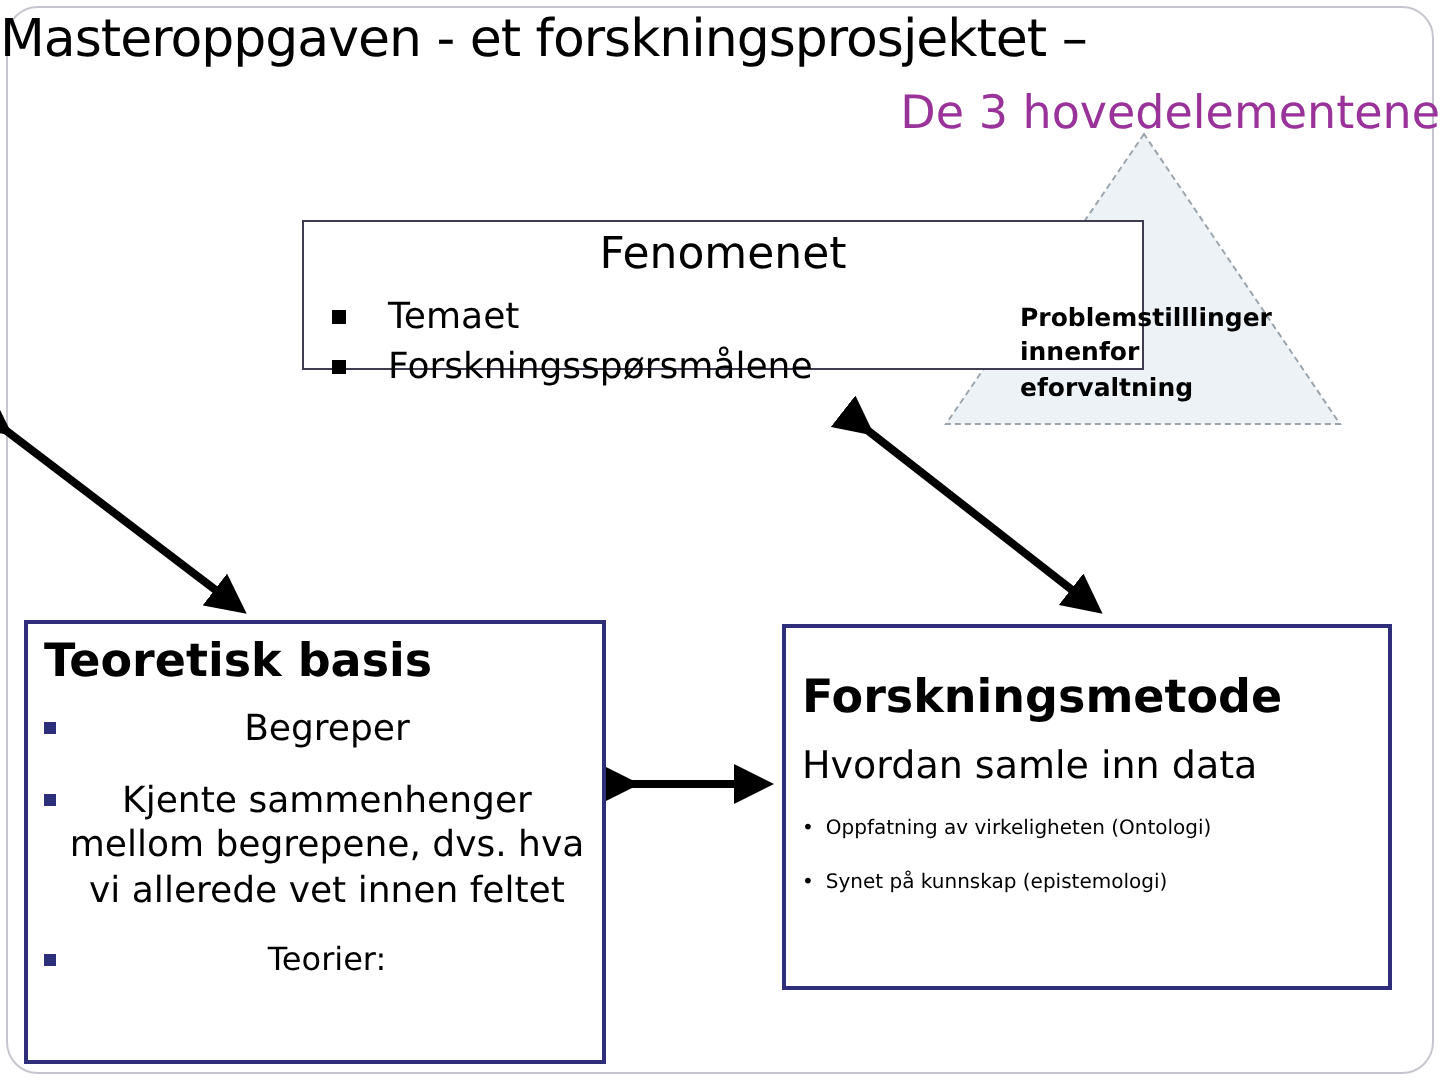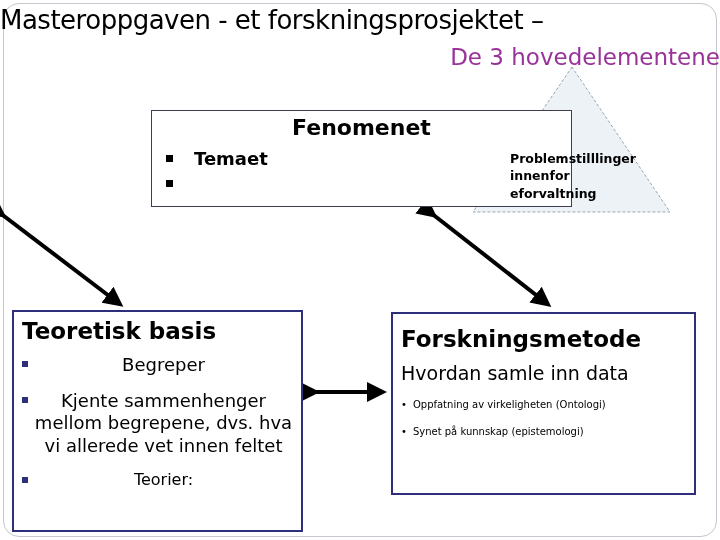--- a/index.html
+++ b/index.html
@@ -26,23 +26,22 @@
   .triangle{
     fill:var(--triangle-fill,#edf2f7);
     stroke:var(--triangle-border,#9aa5ae);
     stroke-width:1;stroke-dasharray:3 2;
   }
   .arrow{stroke:var(--arrow,#000);stroke-width:4;fill:none;}
   .box{
     position:absolute;background:#fff;box-sizing:border-box;
   }
   .box-fenomenet{
-    left:151px;top:110px;width:421px;height:97px;
+    left:151px;top:110px;width:421px;height:75px;
     border:1px solid var(--top-box-border,#3d3d4f);
-    font-weight:bold;
   }
   .box-fenomenet .box-title{
     margin-top:4px;text-align:center;font-size:22px;
   }
   .top-bullets{list-style:none;margin:6px 0 0 0;padding:0 0 0 14px;}
   .top-bullets li{
     position:relative;font-size:18px;line-height:25px;padding-left:28px;
   }
   .sq{
     position:absolute;left:0;top:9px;width:7px;height:7px;background:#000;
@@ -54,21 +53,21 @@
     white-space:pre-line;
   }
   .box-teoretisk{
     left:12px;top:310px;width:291px;height:222px;
     border:2px solid var(--box-border,#2e2e7a);
     padding:4px 8px;
   }
   .box-metode{
     left:391px;top:312px;width:305px;height:183px;
     border:2px solid var(--box-border,#2e2e7a);
-    padding:10px 8px;
+    padding:20px 8px;
   }
   .box-h{font-size:23px;font-weight:bold;margin:2px 0 0 0;}
   .left-bullets{list-style:none;margin:10px 0 0 0;padding:0;}
   .left-bullets li{
     position:relative;padding-left:12px;font-size:18px;margin-bottom:13px;
     line-height:1.25;
     text-align:center;
   }
   .left-bullets li .sq-navy{
     position:absolute;left:0;top:7px;width:6px;height:6px;
@@ -101,20 +100,21 @@
 
 <div class="box box-fenomenet">
   <div class="box-title">Fenomenet</div>
   <ul class="top-bullets">
     <li>
       <span class="sq"></span>
       <span>Temaet</span>
     </li>
     <li>
       <span class="sq"></span>
+      <span>Forskningsspørsmålene</span>
     </li>
   </ul>
 </div>
 
 <div class="triangle-note">Problemstilllinger
 innenfor
 eforvaltning</div>
 
 <div class="box box-teoretisk">
   <div class="box-h">Teoretisk basis</div>

